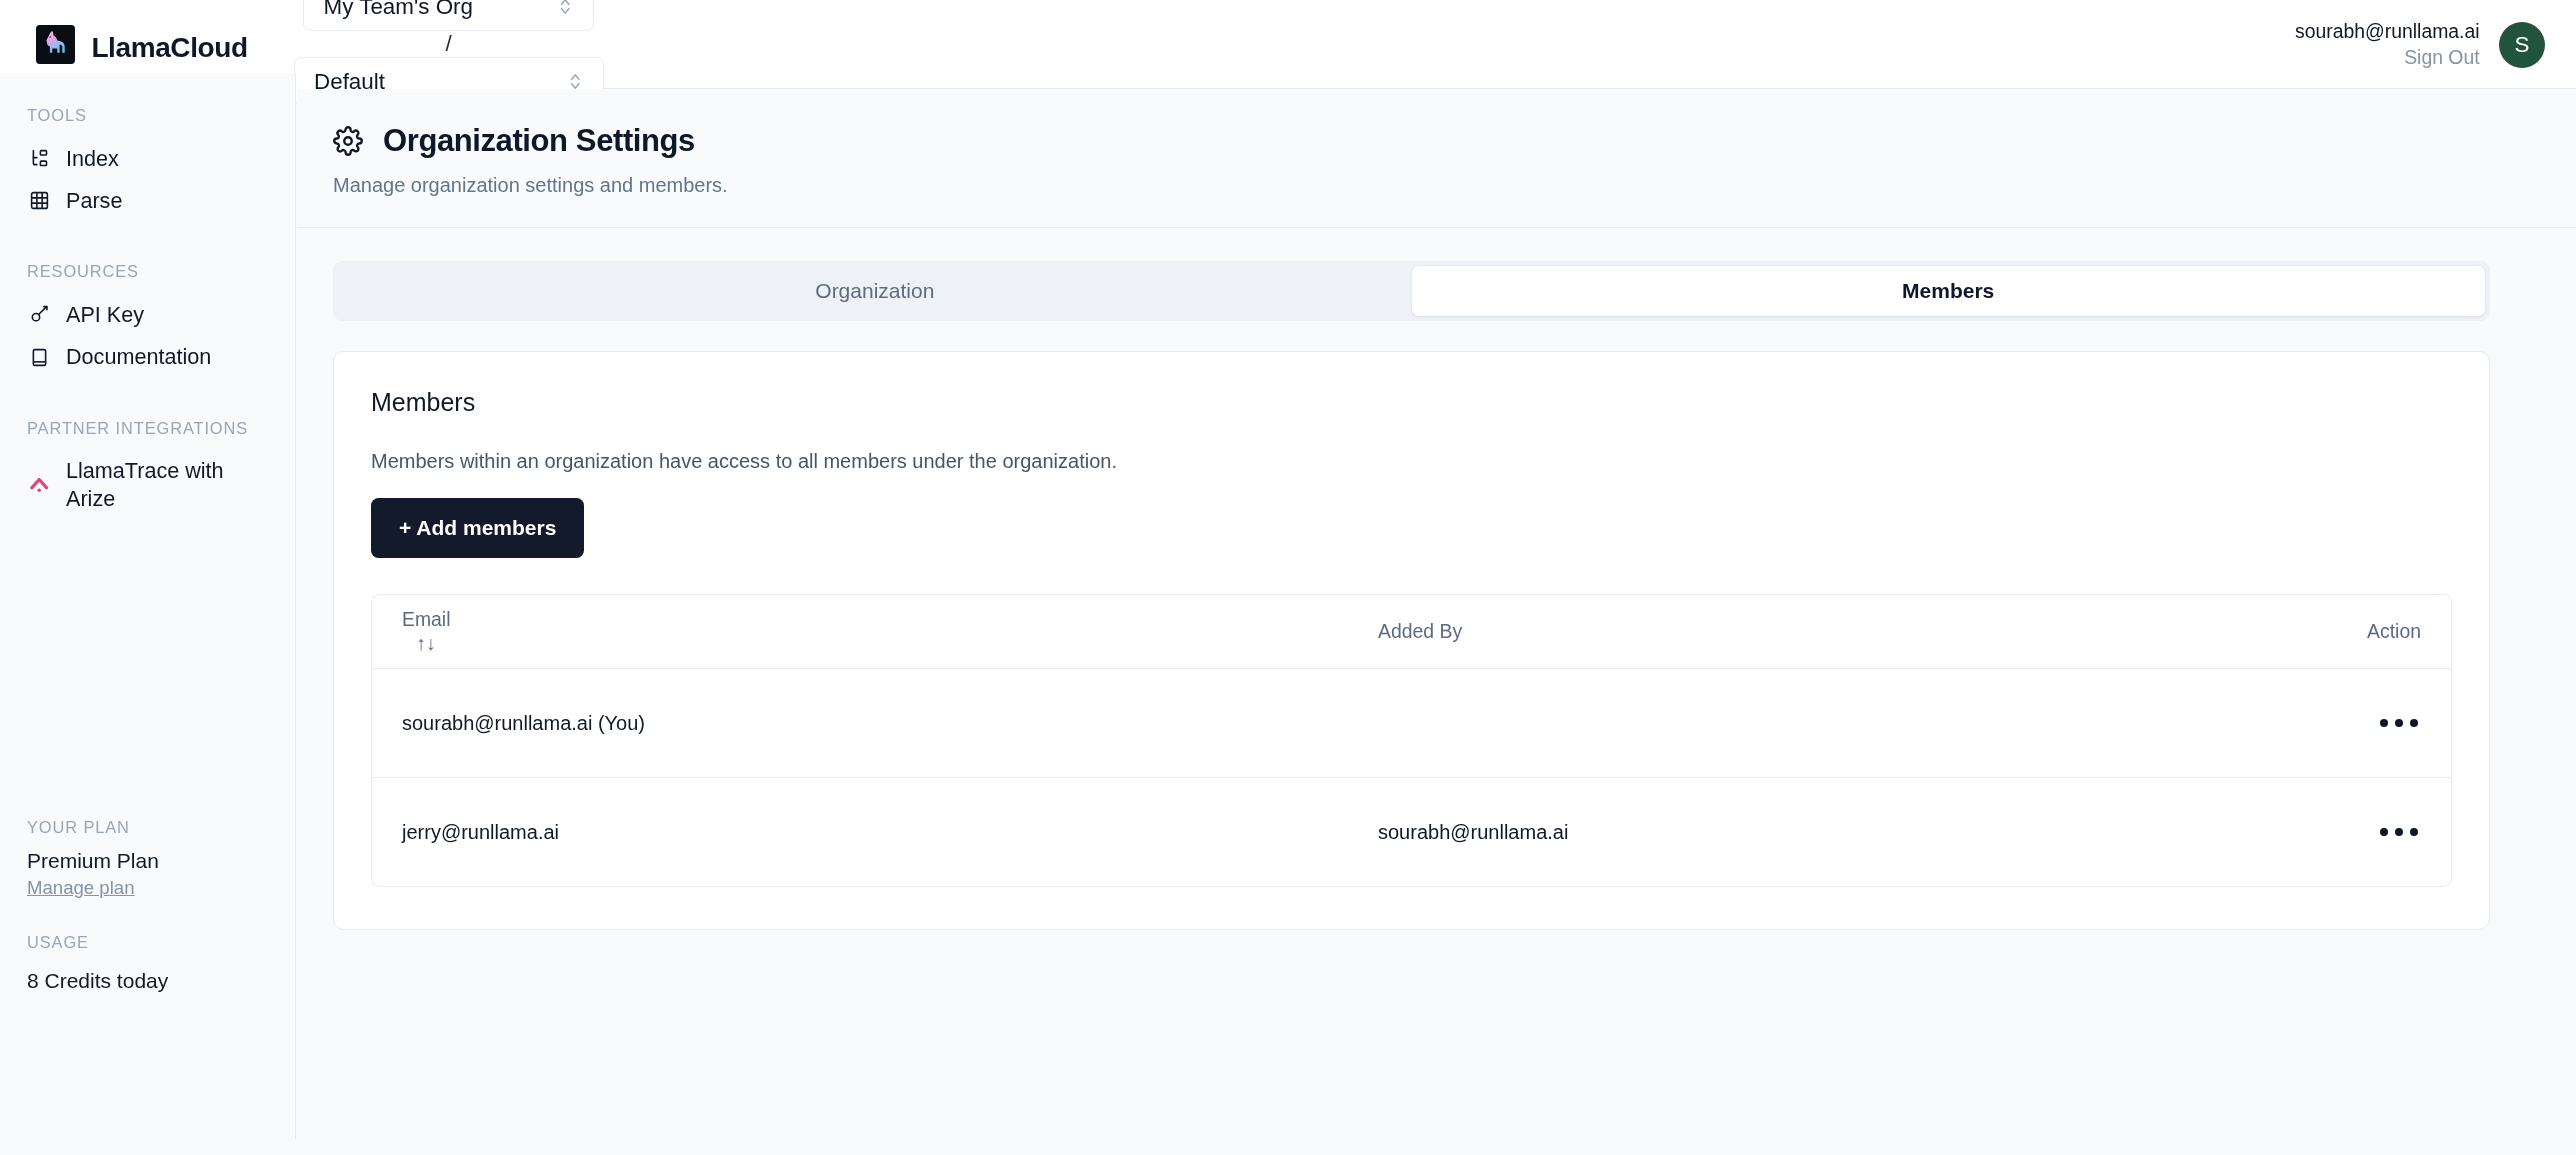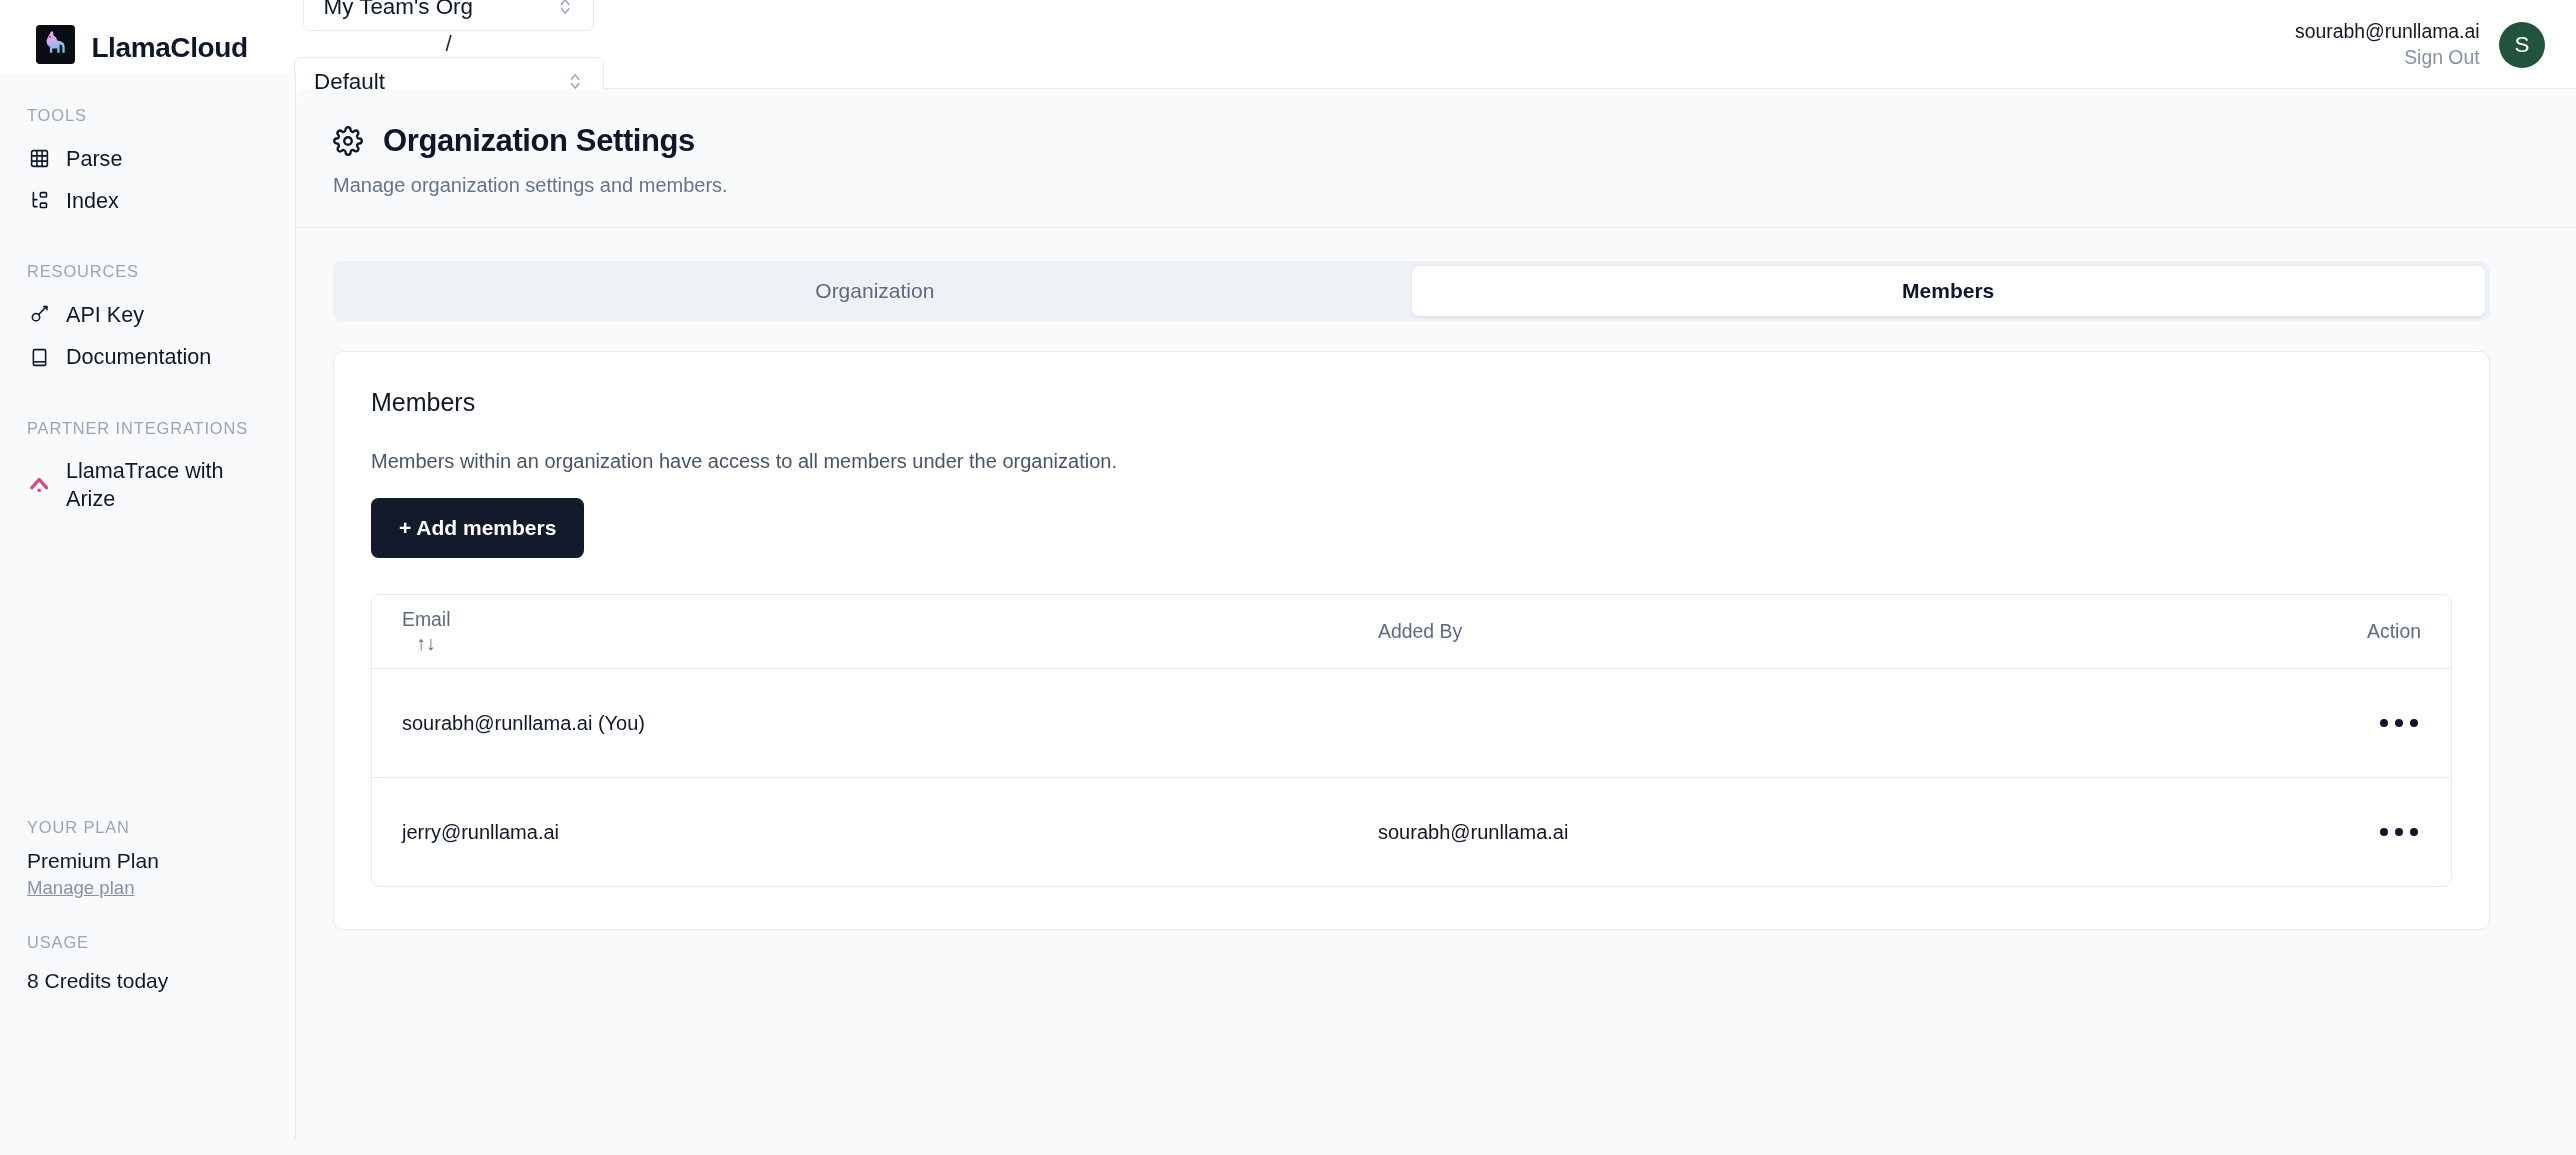--- a/index.html
+++ b/index.html
@@ -282,38 +282,38 @@
     <div class="avatar">S</div>
   </div>
 </div>
 
 <div class="sidebar">
 
   <div class="side-section-label">TOOLS</div>
 
   <div class="side-item">
     <span class="side-icon">
-      <svg width="21" height="21" viewBox="0 0 24 24" fill="none" stroke="#0f172a" stroke-width="1.8">
-        <rect x="3" y="3" width="18" height="18" rx="2"></rect>
-        <path d="M3 9h18M3 15h18M9 3v18M15 3v18"></path>
-      </svg>
-    </span>
-    <span class="side-label">Parse</span>
-  </div>
-
-  <div class="side-item">
-    <span class="side-icon">
       <svg width="21" height="21" viewBox="0 0 24 24" fill="none" stroke="#0f172a" stroke-width="1.8" stroke-linecap="round" stroke-linejoin="round">
         <path d="M5 3v14a2 2 0 0 0 2 2h2"></path>
         <path d="M5 11h4"></path>
         <rect x="13" y="3" width="7" height="5" rx="1"></rect>
         <rect x="13" y="15" width="7" height="5" rx="1"></rect>
       </svg>
     </span>
     <span class="side-label">Index</span>
+  </div>
+
+  <div class="side-item">
+    <span class="side-icon">
+      <svg width="21" height="21" viewBox="0 0 24 24" fill="none" stroke="#0f172a" stroke-width="1.8">
+        <rect x="3" y="3" width="18" height="18" rx="2"></rect>
+        <path d="M3 9h18M3 15h18M9 3v18M15 3v18"></path>
+      </svg>
+    </span>
+    <span class="side-label">Parse</span>
   </div>
 
   <div class="side-gap-lg"></div>
 
   <div class="side-section-label">RESOURCES</div>
 
   <div class="side-item">
     <span class="side-icon">
       <svg width="21" height="21" viewBox="0 0 24 24" fill="none" stroke="#0f172a" stroke-width="1.8" stroke-linecap="round" stroke-linejoin="round">
         <circle cx="8" cy="15" r="4.2"></circle>

